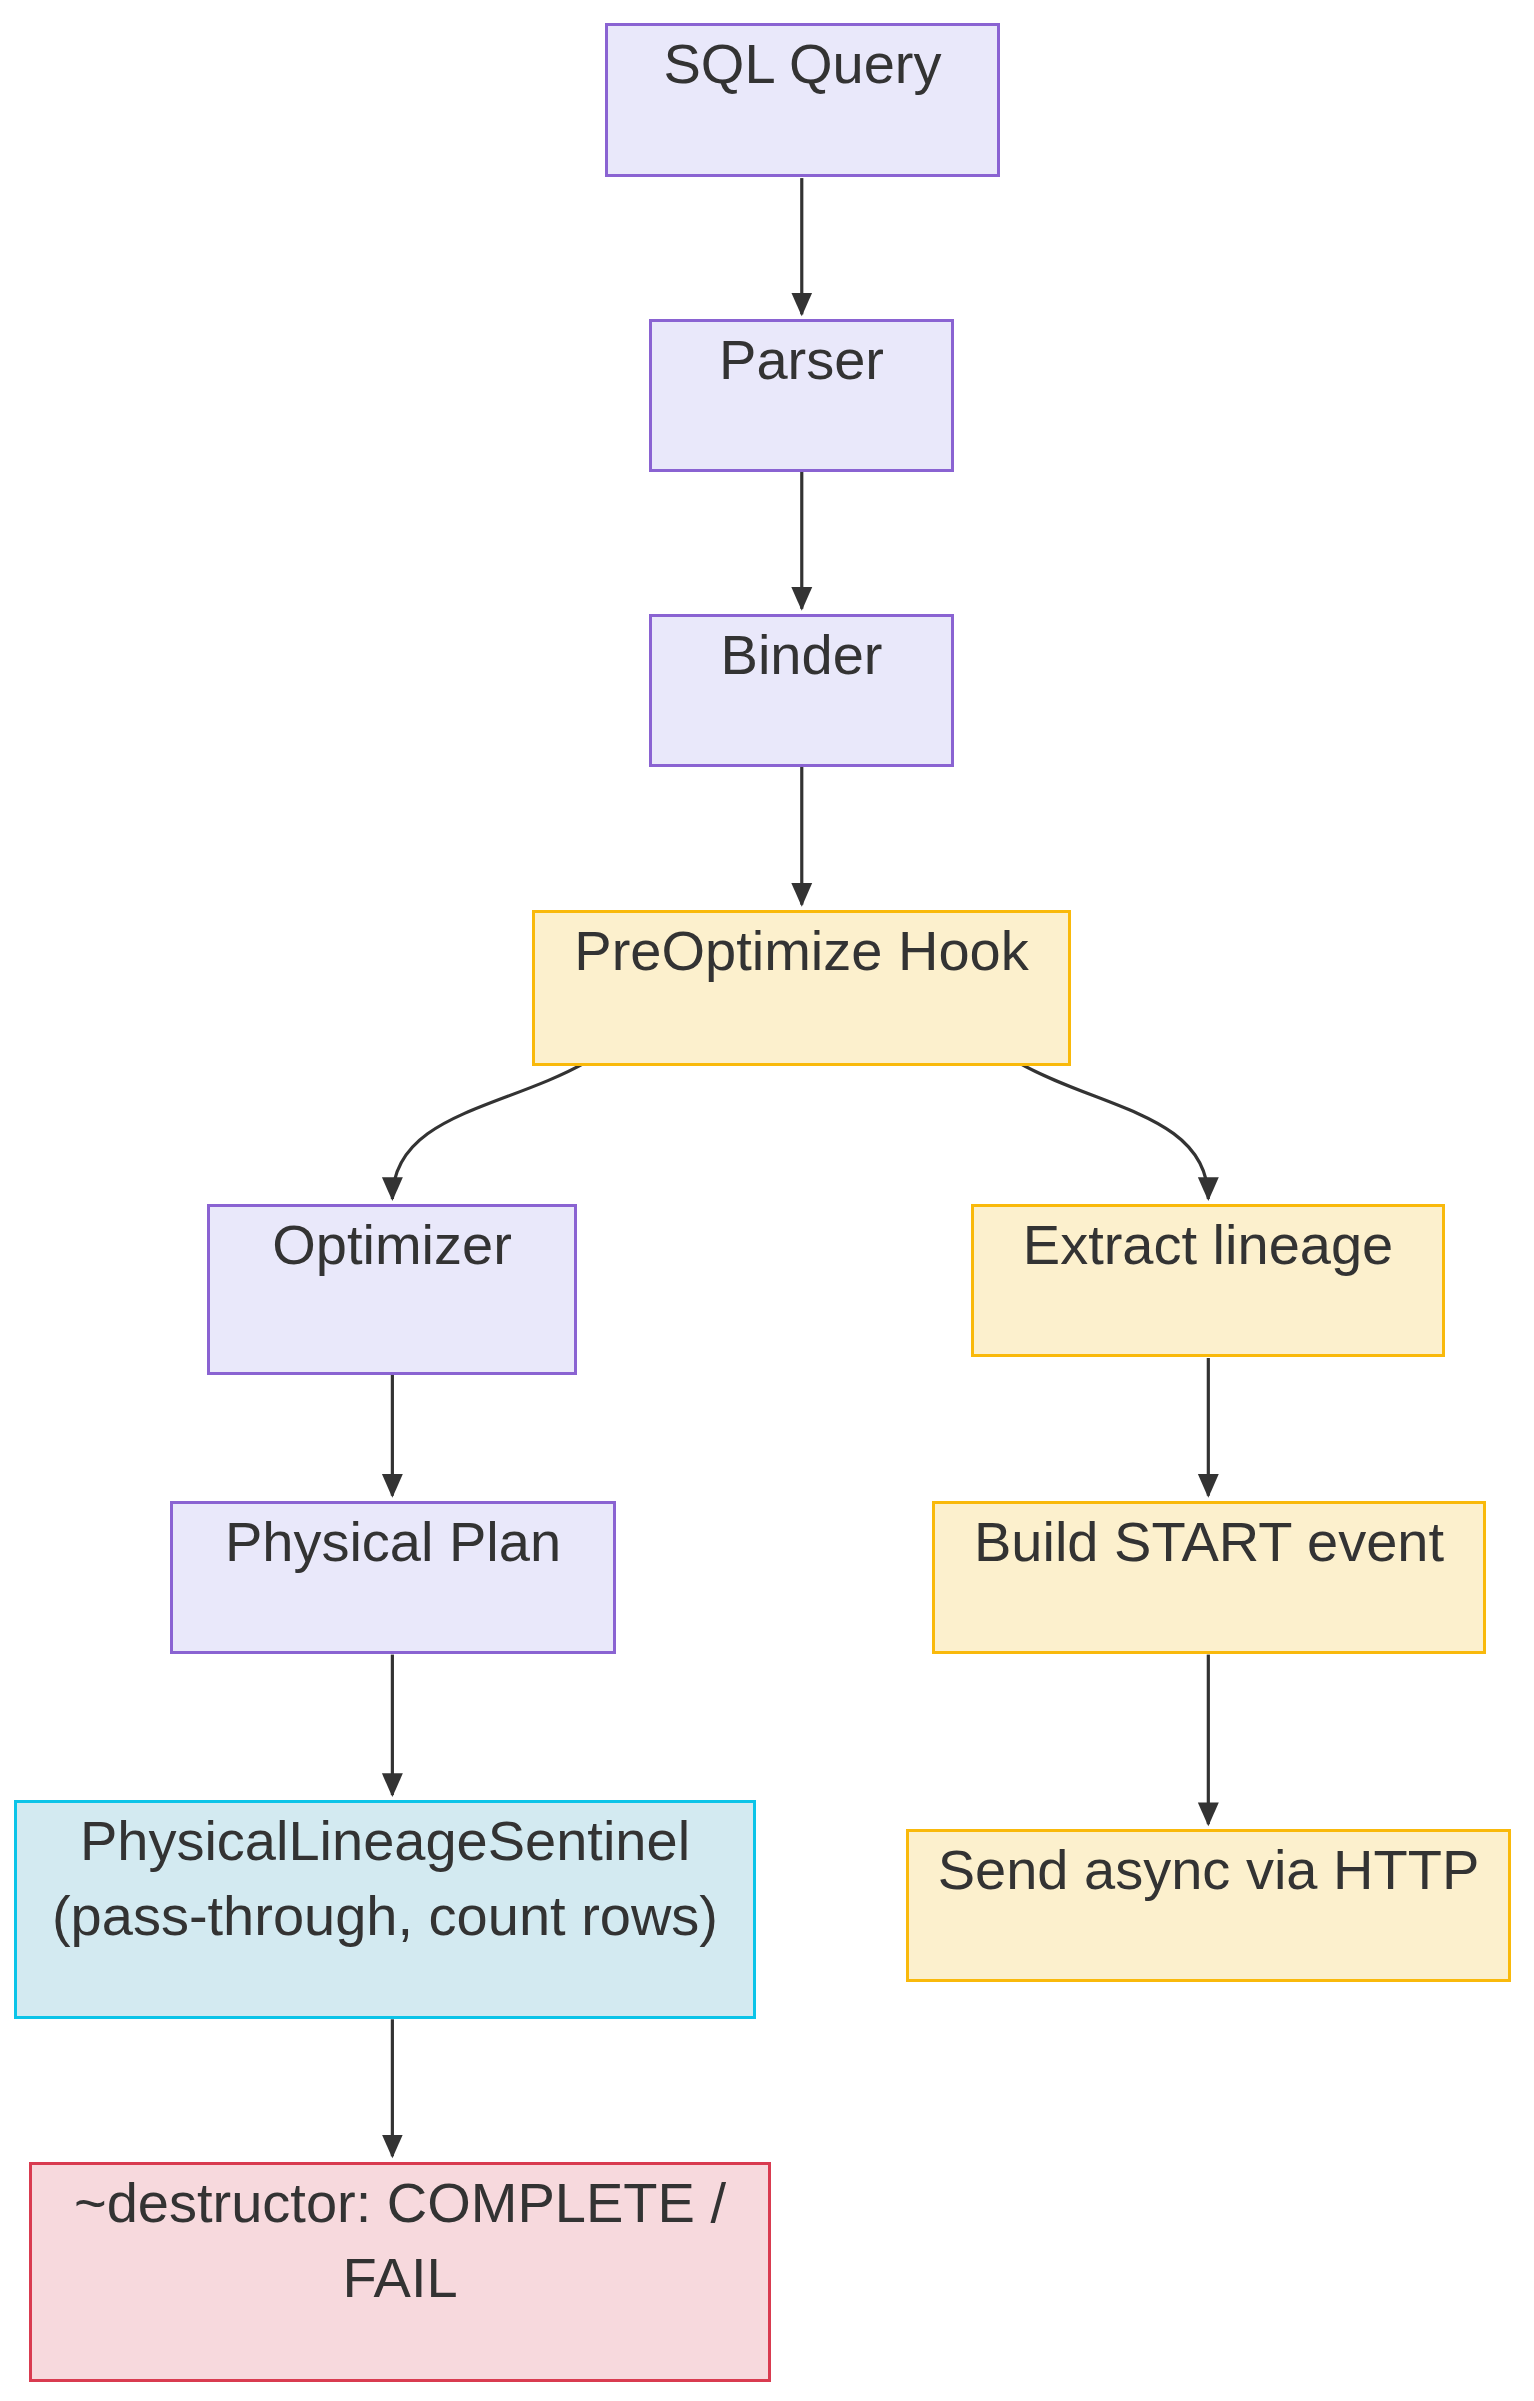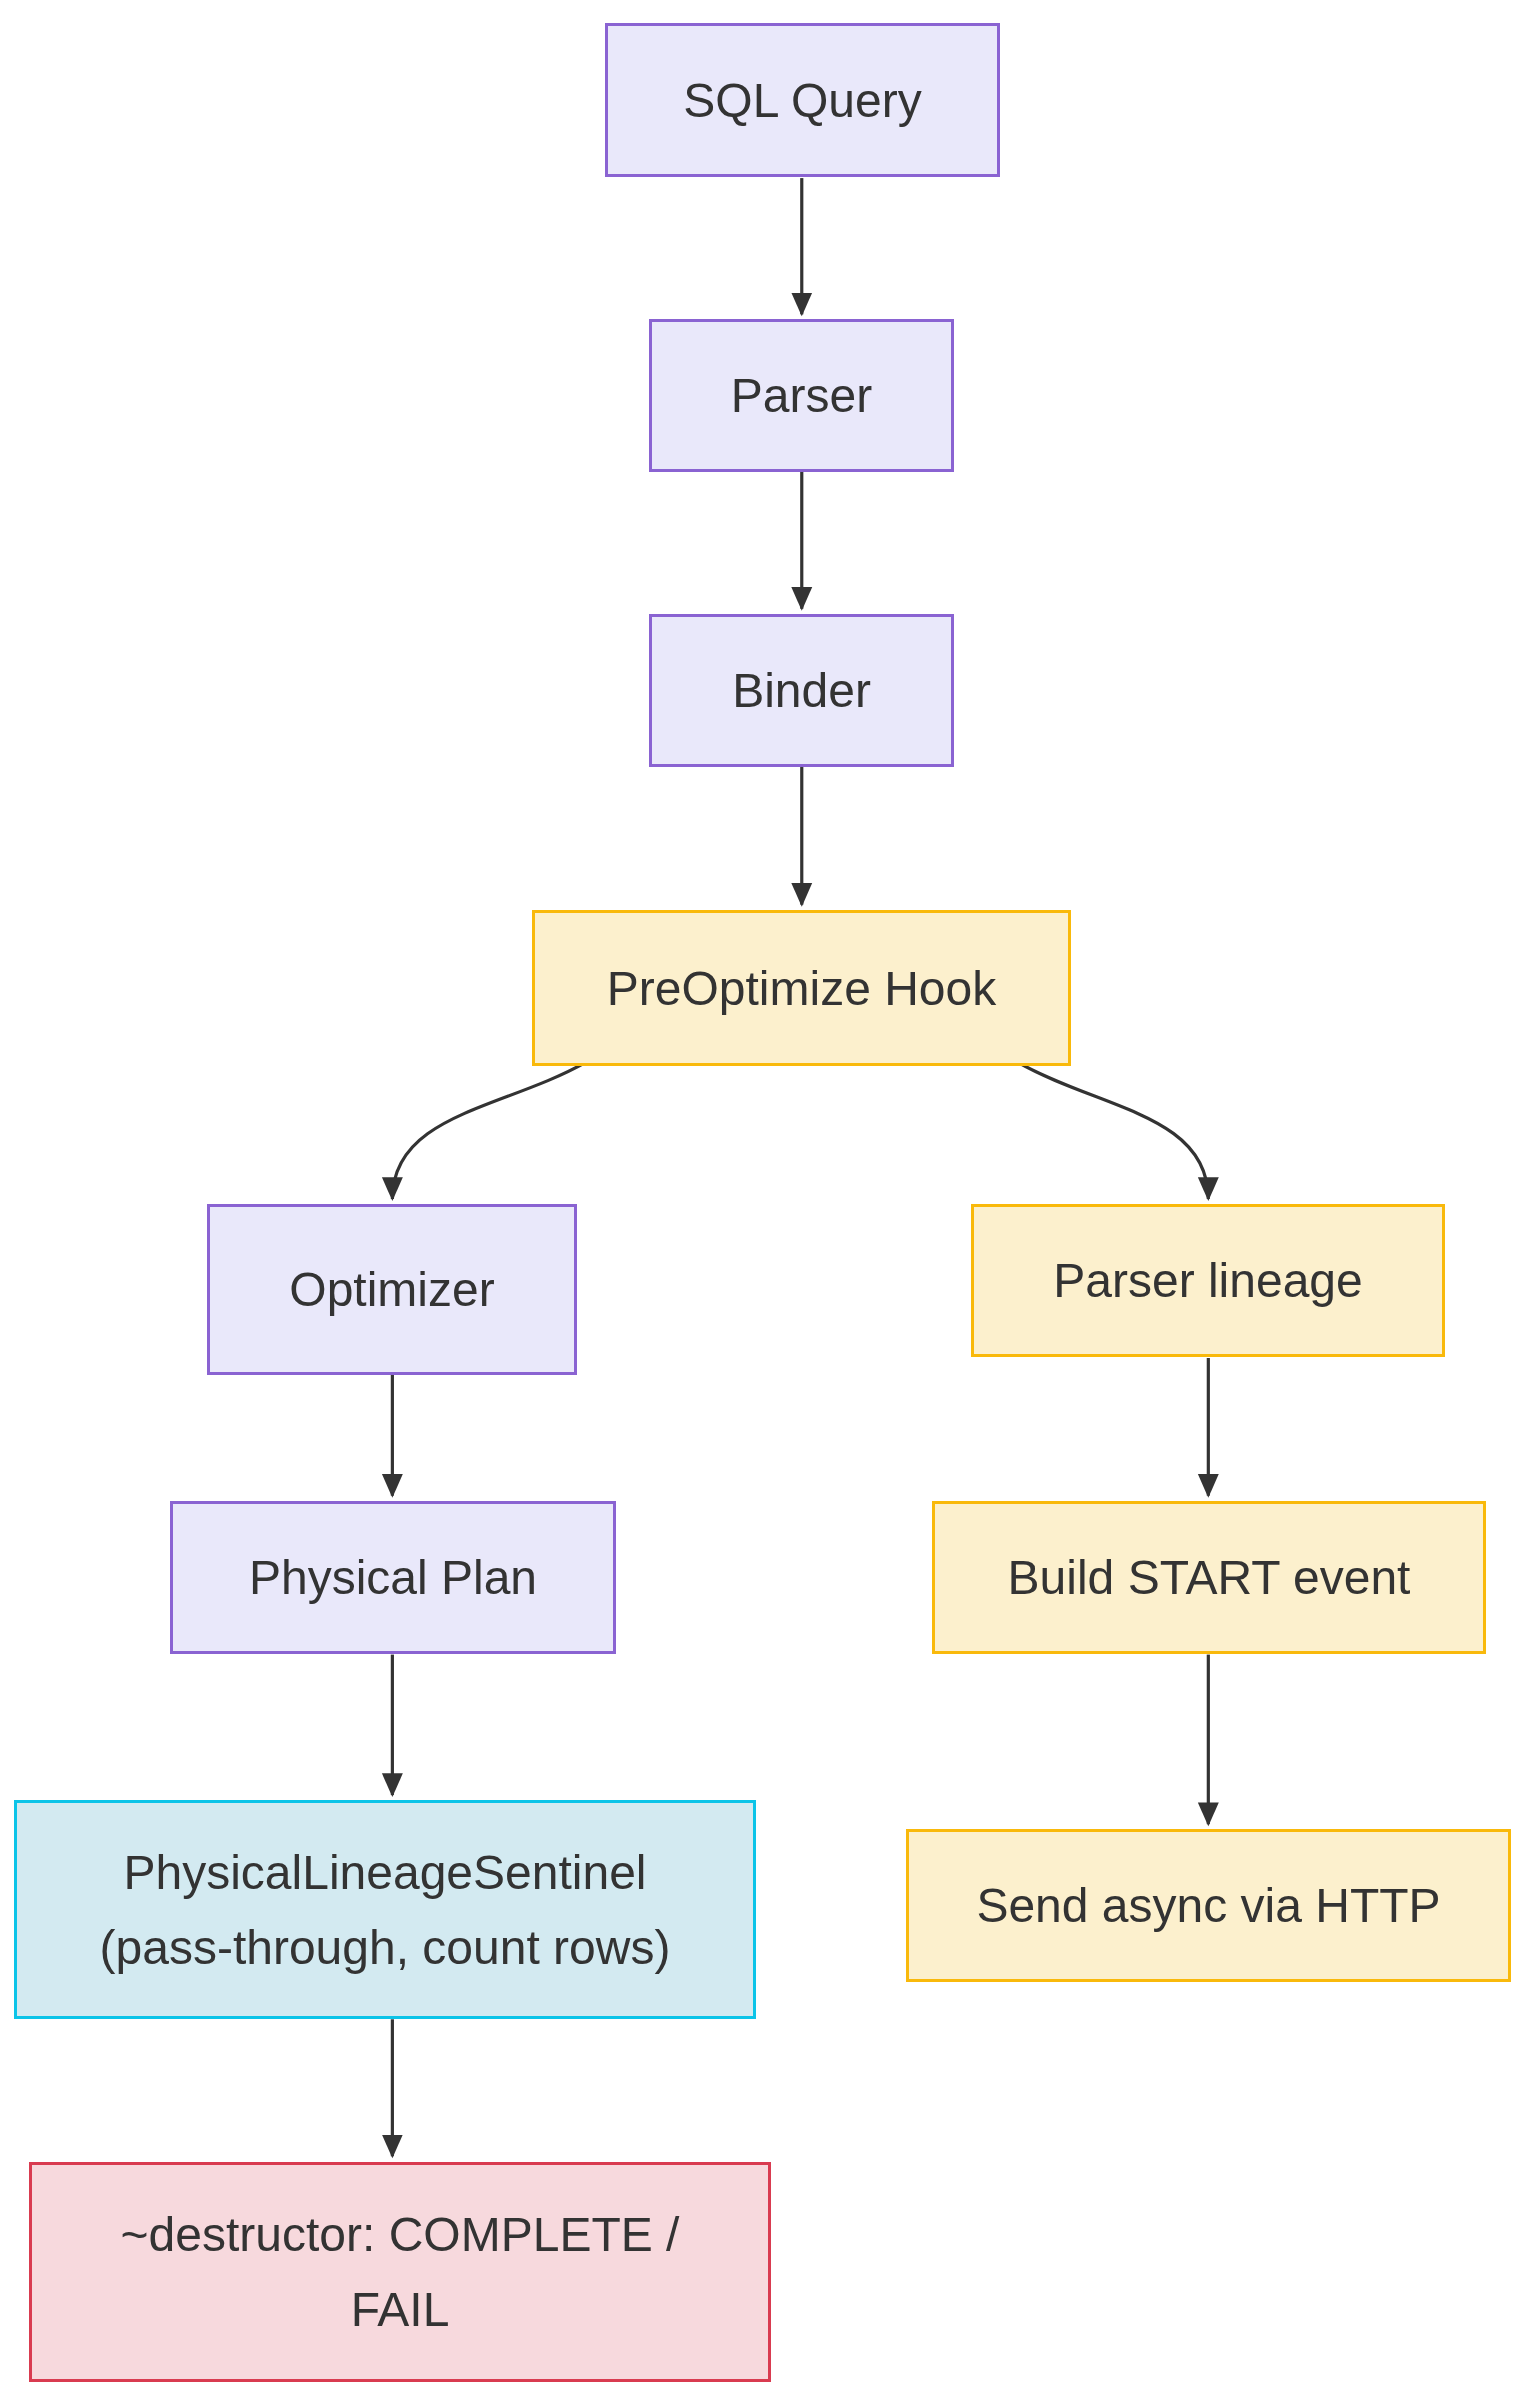--- a/index.html
+++ b/index.html
@@ -41,23 +41,23 @@
     stroke: var(--edge-color);
     stroke-width: 4.5px;
     fill: none;
   }
   .arrowhead { fill: var(--edge-color); }
   .node {
     position: absolute;
     display: flex;
     flex-direction: column;
     align-items: center;
-    justify-content: center;
+    justify-content: flex-start;
     text-align: center;
-    font-size: 48px;
+    font-size: 56px;
     line-height: 75px;
     border: 3.5px solid;
   }
   .node .label { display: block; white-space: nowrap; }
   .node.purple { background: var(--purple-fill); border-color: var(--purple-stroke); }
   .node.yellow { background: var(--yellow-fill); border-color: var(--yellow-stroke); }
   .node.cyan   { background: var(--cyan-fill);   border-color: var(--cyan-stroke); }
   .node.red    { background: var(--red-fill);    border-color: var(--red-stroke); margin-left: 8px; }
 </style>
 </head>
@@ -97,21 +97,21 @@
 
   <div class="node yellow" style="left:532px; top:910px; width:539px; height:156px;">
     <span class="label">PreOptimize Hook</span>
   </div>
 
   <div class="node purple" style="left:207px; top:1204px; width:370px; height:171px;">
     <span class="label">Optimizer</span>
   </div>
 
   <div class="node yellow" style="left:971px; top:1204px; width:474px; height:153px;">
-    <span class="label">Parser lineage</span>
+    <span class="label">Extract lineage</span>
   </div>
 
   <div class="node purple" style="left:170px; top:1501px; width:446px; height:153px;">
     <span class="label">Physical Plan</span>
   </div>
 
   <div class="node yellow" style="left:932px; top:1501px; width:554px; height:153px;">
     <span class="label">Build START event</span>
   </div>
 

